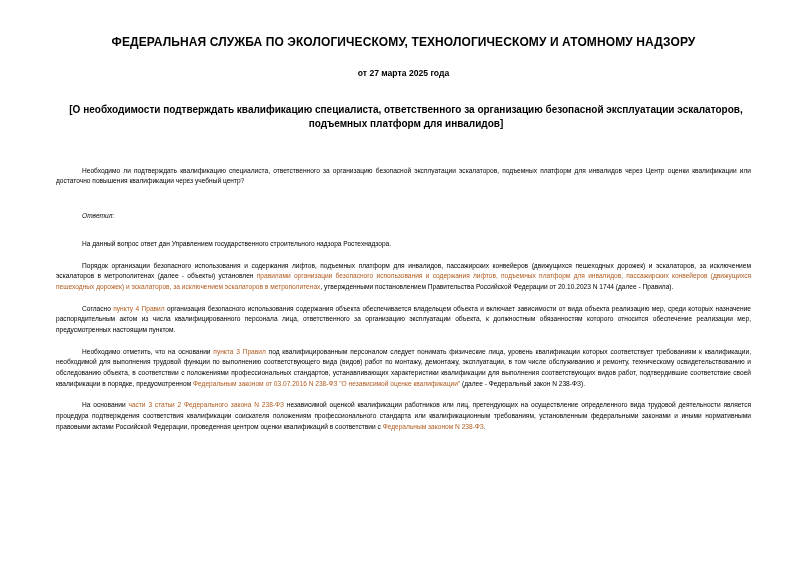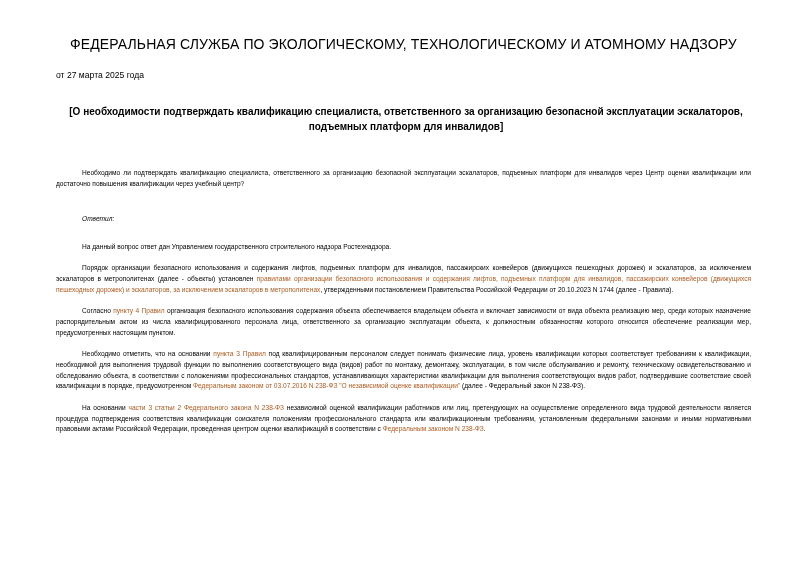--- a/index.html
+++ b/index.html
@@ -16,29 +16,30 @@
   }
   .page {
     width: 807px;
     height: 571px;
     box-sizing: border-box;
     padding: 30px 56px 0 56px;
     position: relative;
   }
   .org-title {
     text-align: center;
-    font-size: 14px;
-    font-weight: normal;
+    font-size: 12px;
+    font-weight: bold;
     line-height: 1.3;
     margin: 5px 0 0 0;
     letter-spacing: 0.1px;
   }
   .doc-date {
+    text-align: center;
     font-size: 8.6px;
-    font-weight: normal;
+    font-weight: bold;
     margin: 17px 0 0 0;
   }
   .doc-subject {
     text-align: center;
     font-size: 10px;
     font-weight: bold;
     line-height: 1.45;
     margin: 25px auto 0 auto;
     width: 700px;
   }

